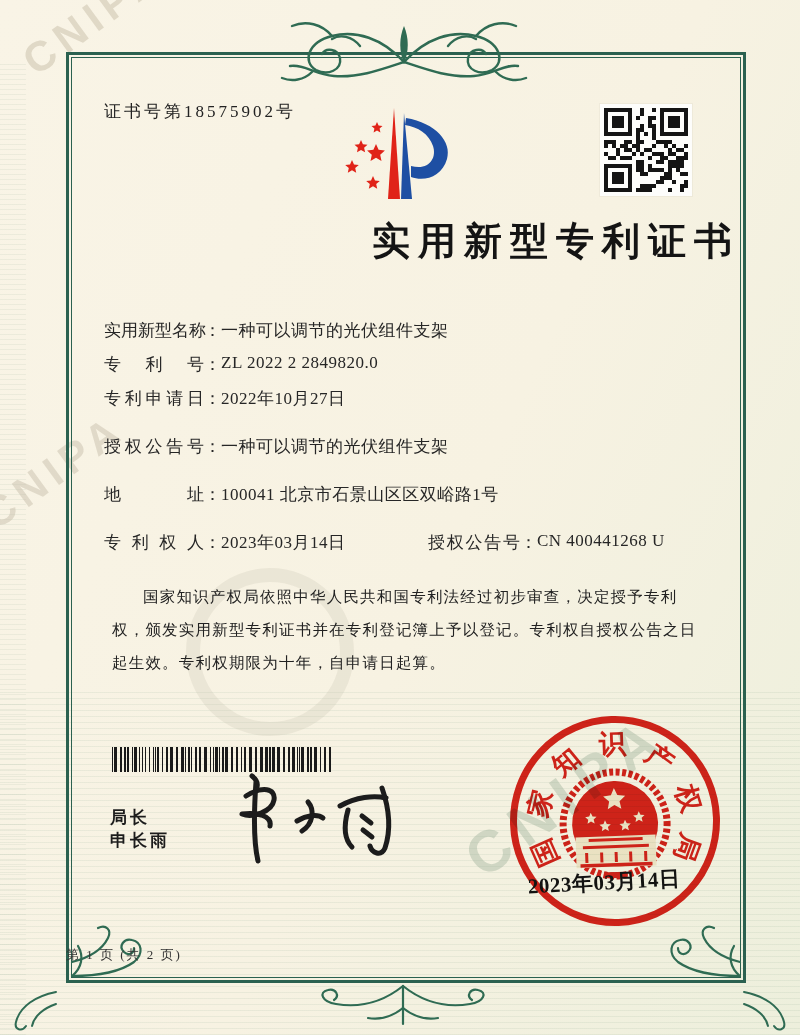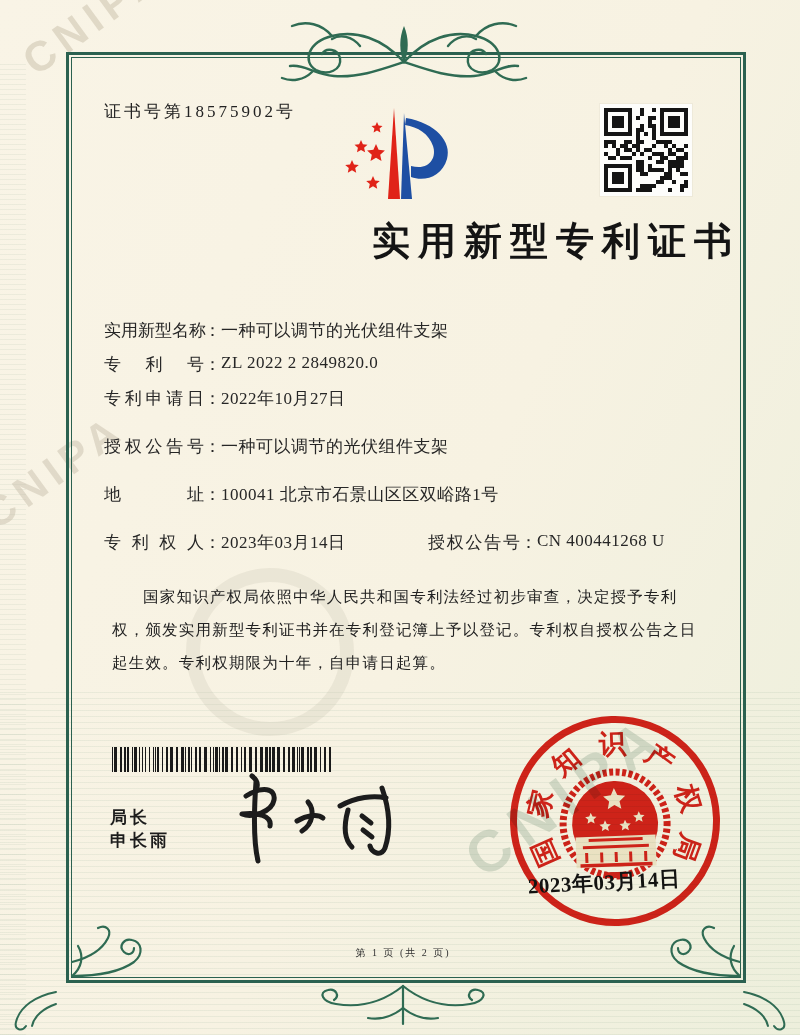--- a/index.html
+++ b/index.html
@@ -70,21 +70,21 @@
     transform:rotate(-2deg);mix-blend-mode:multiply;
   }
   .seal-ring{position:absolute;left:0;top:0;right:0;bottom:0;border:7px solid #d9251c;border-radius:50%;}
   .seal-char{position:absolute;font-family:"Liberation Sans","DejaVu Sans",sans-serif;font-weight:bold;font-size:27px;color:#d9251c;}
   .seal-emblem{position:absolute;left:47px;top:50px;}
   .seal-date{
     position:absolute;left:0;top:152px;width:210px;text-align:center;transform:translateX(-13px) rotate(-1deg);
     font-size:21px;font-weight:bold;color:#141414;letter-spacing:.5px;
     font-family:"Liberation Serif","DejaVu Serif",serif;
   }
-  .footer{position:absolute;left:66px;top:946px;width:674px;text-align:center;font-size:10px;letter-spacing:2px;color:#333;}
+  .footer{position:absolute;left:66px;top:946px;width:674px;text-align:left;font-size:13px;letter-spacing:2px;color:#333;}
 </style>
 </head>
 <body>
 
 <div class="page">
 
   <div class="texture"></div>
   <div class="texture2"></div>
 
   <div class="wm wm1">CNIPA</div>

